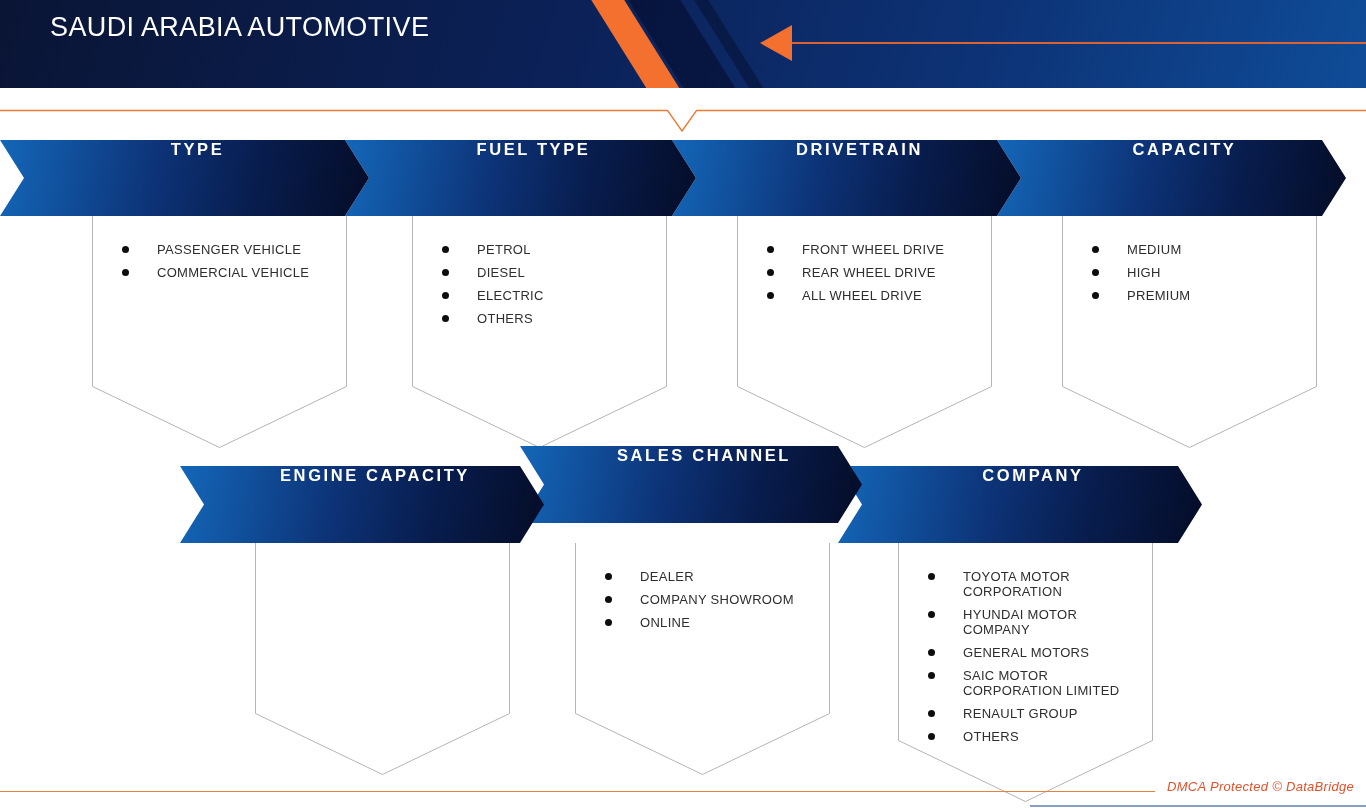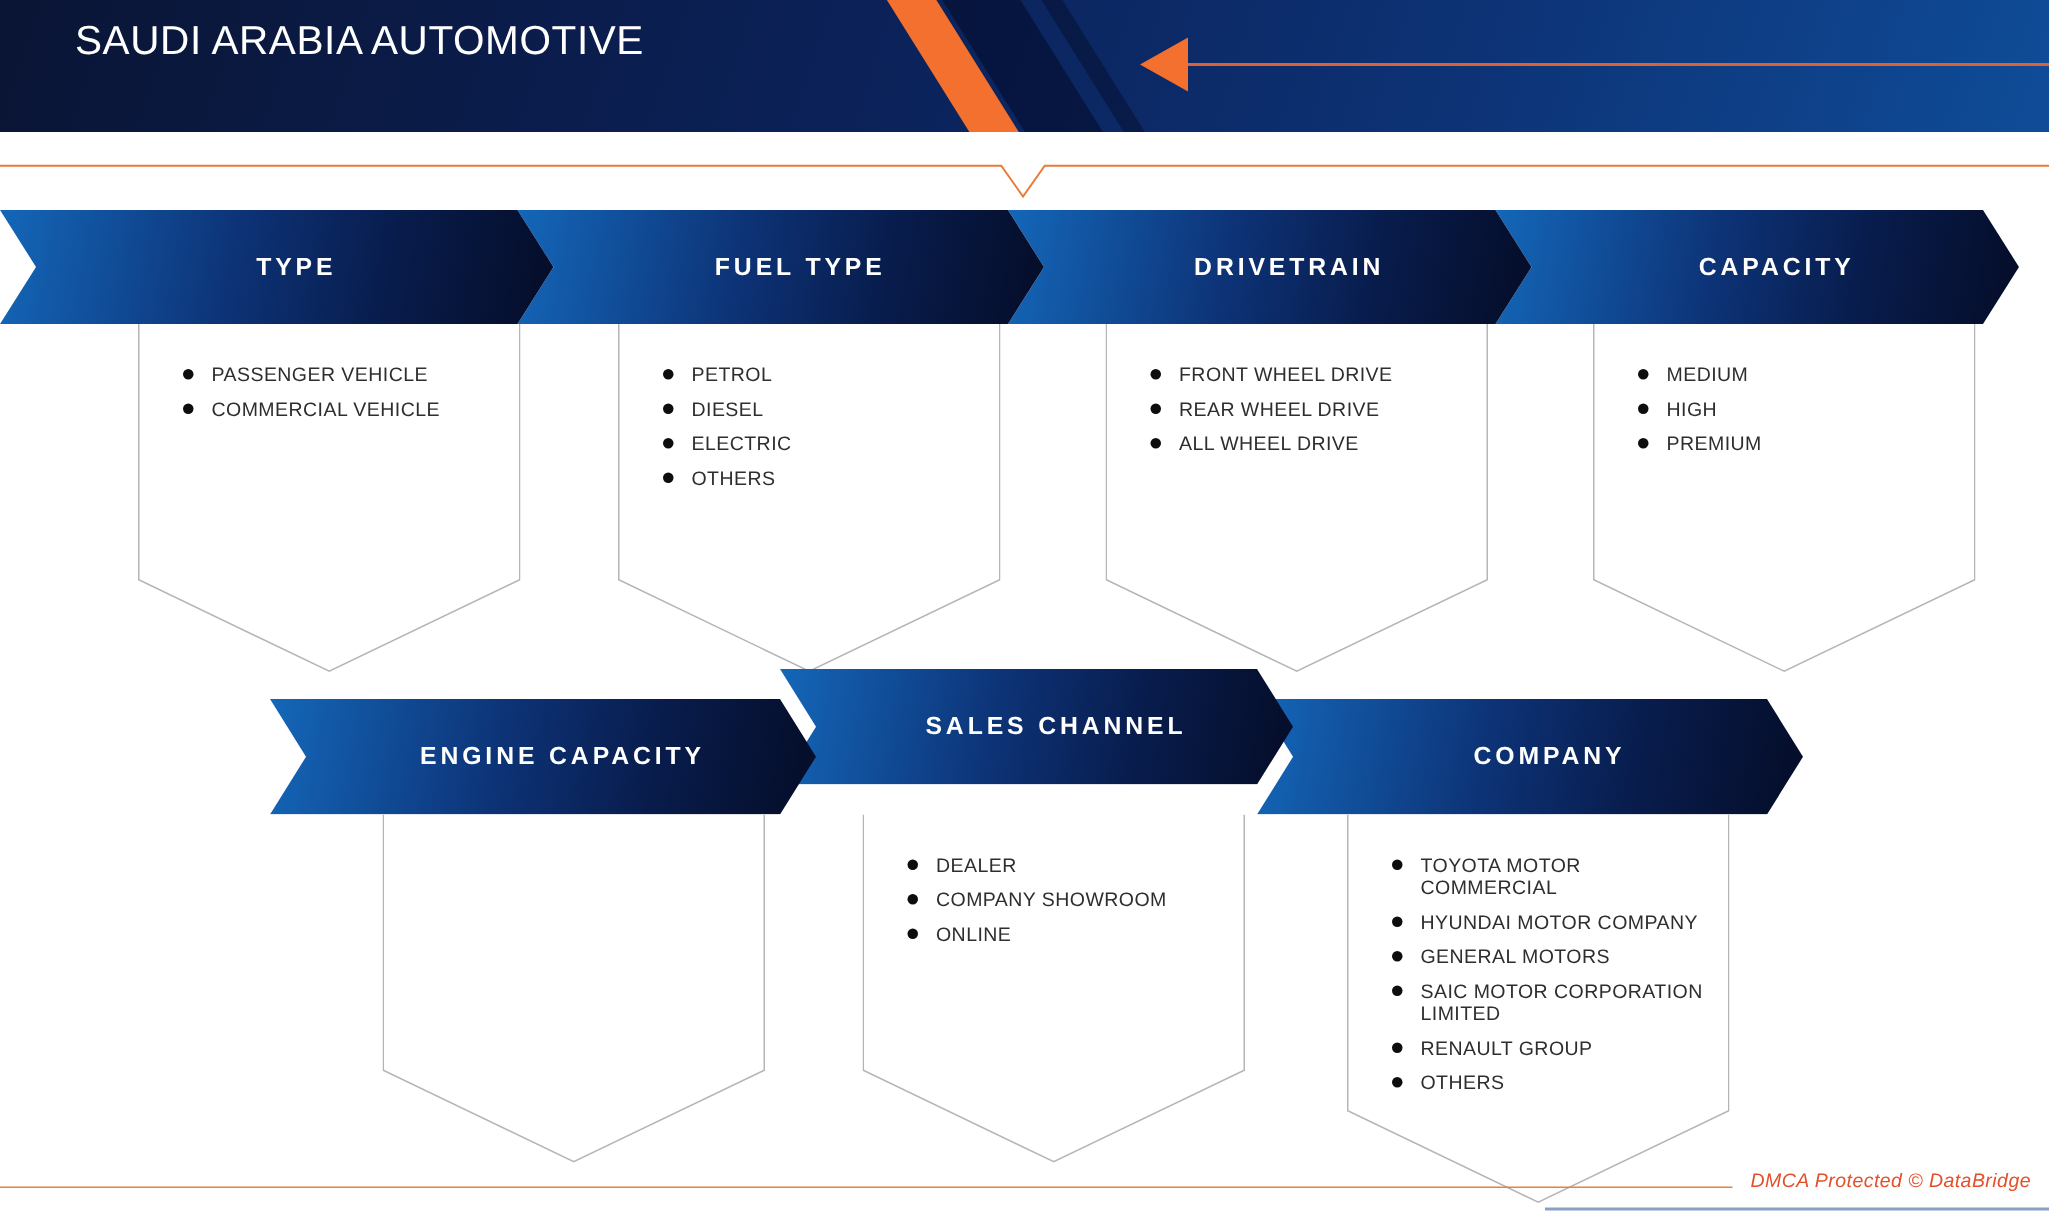--- a/index.html
+++ b/index.html
@@ -22,35 +22,35 @@
   .stripe-dark2{left:688px;width:14px;background:rgba(4,10,38,.45);}
   .arrow-line{position:absolute;left:790px;top:42px;width:576px;height:2px;background:#dd6233;}
   .arrow-head{
     position:absolute;left:760px;top:25px;width:0;height:0;
     border-top:18px solid transparent;border-bottom:18px solid transparent;
     border-right:32px solid #f3702e;
   }
   .notch-svg{position:absolute;left:0;top:0;}
   
   .banner{
-    position:absolute;height:76px;display:flex;align-items:center;justify-content:center;
+    position:absolute;height:76px;display:flex;align-items:flex-start;justify-content:center;
     background:linear-gradient(100deg,#1467b9 0%,#0d3377 42%,#081c4c 70%,#050e2b 97%);
     clip-path:polygon(0 0,calc(100% - 24px) 0,100% 50%,calc(100% - 24px) 100%,0 100%,24px 50%);
   }
   .banner-label{
     color:#ffffff;font-size:16.5px;font-weight:700;letter-spacing:2.6px;
     padding-left:26px;white-space:nowrap;
   }
   
   .segbox{position:absolute;width:255px;}
   .segbox svg{position:absolute;left:0;top:0;}
   .seg-list{
     position:relative;margin:0;padding:26px 16px 0 30px;list-style:none;
   }
-  .seg-item{display:flex;align-items:flex-start;gap:12px;margin-bottom:8px;
+  .seg-item{display:flex;align-items:flex-start;gap:28px;margin-bottom:8px;
     font-size:13px;line-height:15px;color:#2e2e2e;letter-spacing:.3px;}
   .gap20 .seg-item{margin-bottom:5px;}
   .gap23 .seg-item{margin-bottom:8px;}
   .dot{width:7px;height:7px;border-radius:50%;background:#0d0d0d;flex:0 0 auto;margin-top:4px;}
   
   .footer-hairline{position:absolute;left:0;top:791px;width:1155px;height:1px;background:#e8813f;}
   .dmca{position:absolute;left:1167px;top:779px;font-size:13px;color:#e2512b;letter-spacing:.3px;font-style:italic;}
   .bottom-blue-line{position:absolute;left:1030px;top:805px;width:336px;height:2px;background:#86a1c5;}
 </style>
 </head>
@@ -197,21 +197,21 @@
         </li>
       </ul>
   </div>
   <div class="segbox" style="left:898px;top:543px;height:260px">
     <svg width="255" height="260">
       <path d="M0.5 0 V197.5 L127.5 258.5 L254.5 197.5 V0" fill="none" stroke="#b5b5b5" stroke-width="1"></path>
     </svg>
     <ul class="seg-list gap23">
         <li class="seg-item">
           <span class="dot"></span>
-          <span>TOYOTA MOTOR COMMERCIAL</span>
+          <span>TOYOTA MOTOR CORPORATION</span>
         </li>
         <li class="seg-item">
           <span class="dot"></span>
           <span>HYUNDAI MOTOR COMPANY</span>
         </li>
         <li class="seg-item">
           <span class="dot"></span>
           <span>GENERAL MOTORS</span>
         </li>
         <li class="seg-item">

